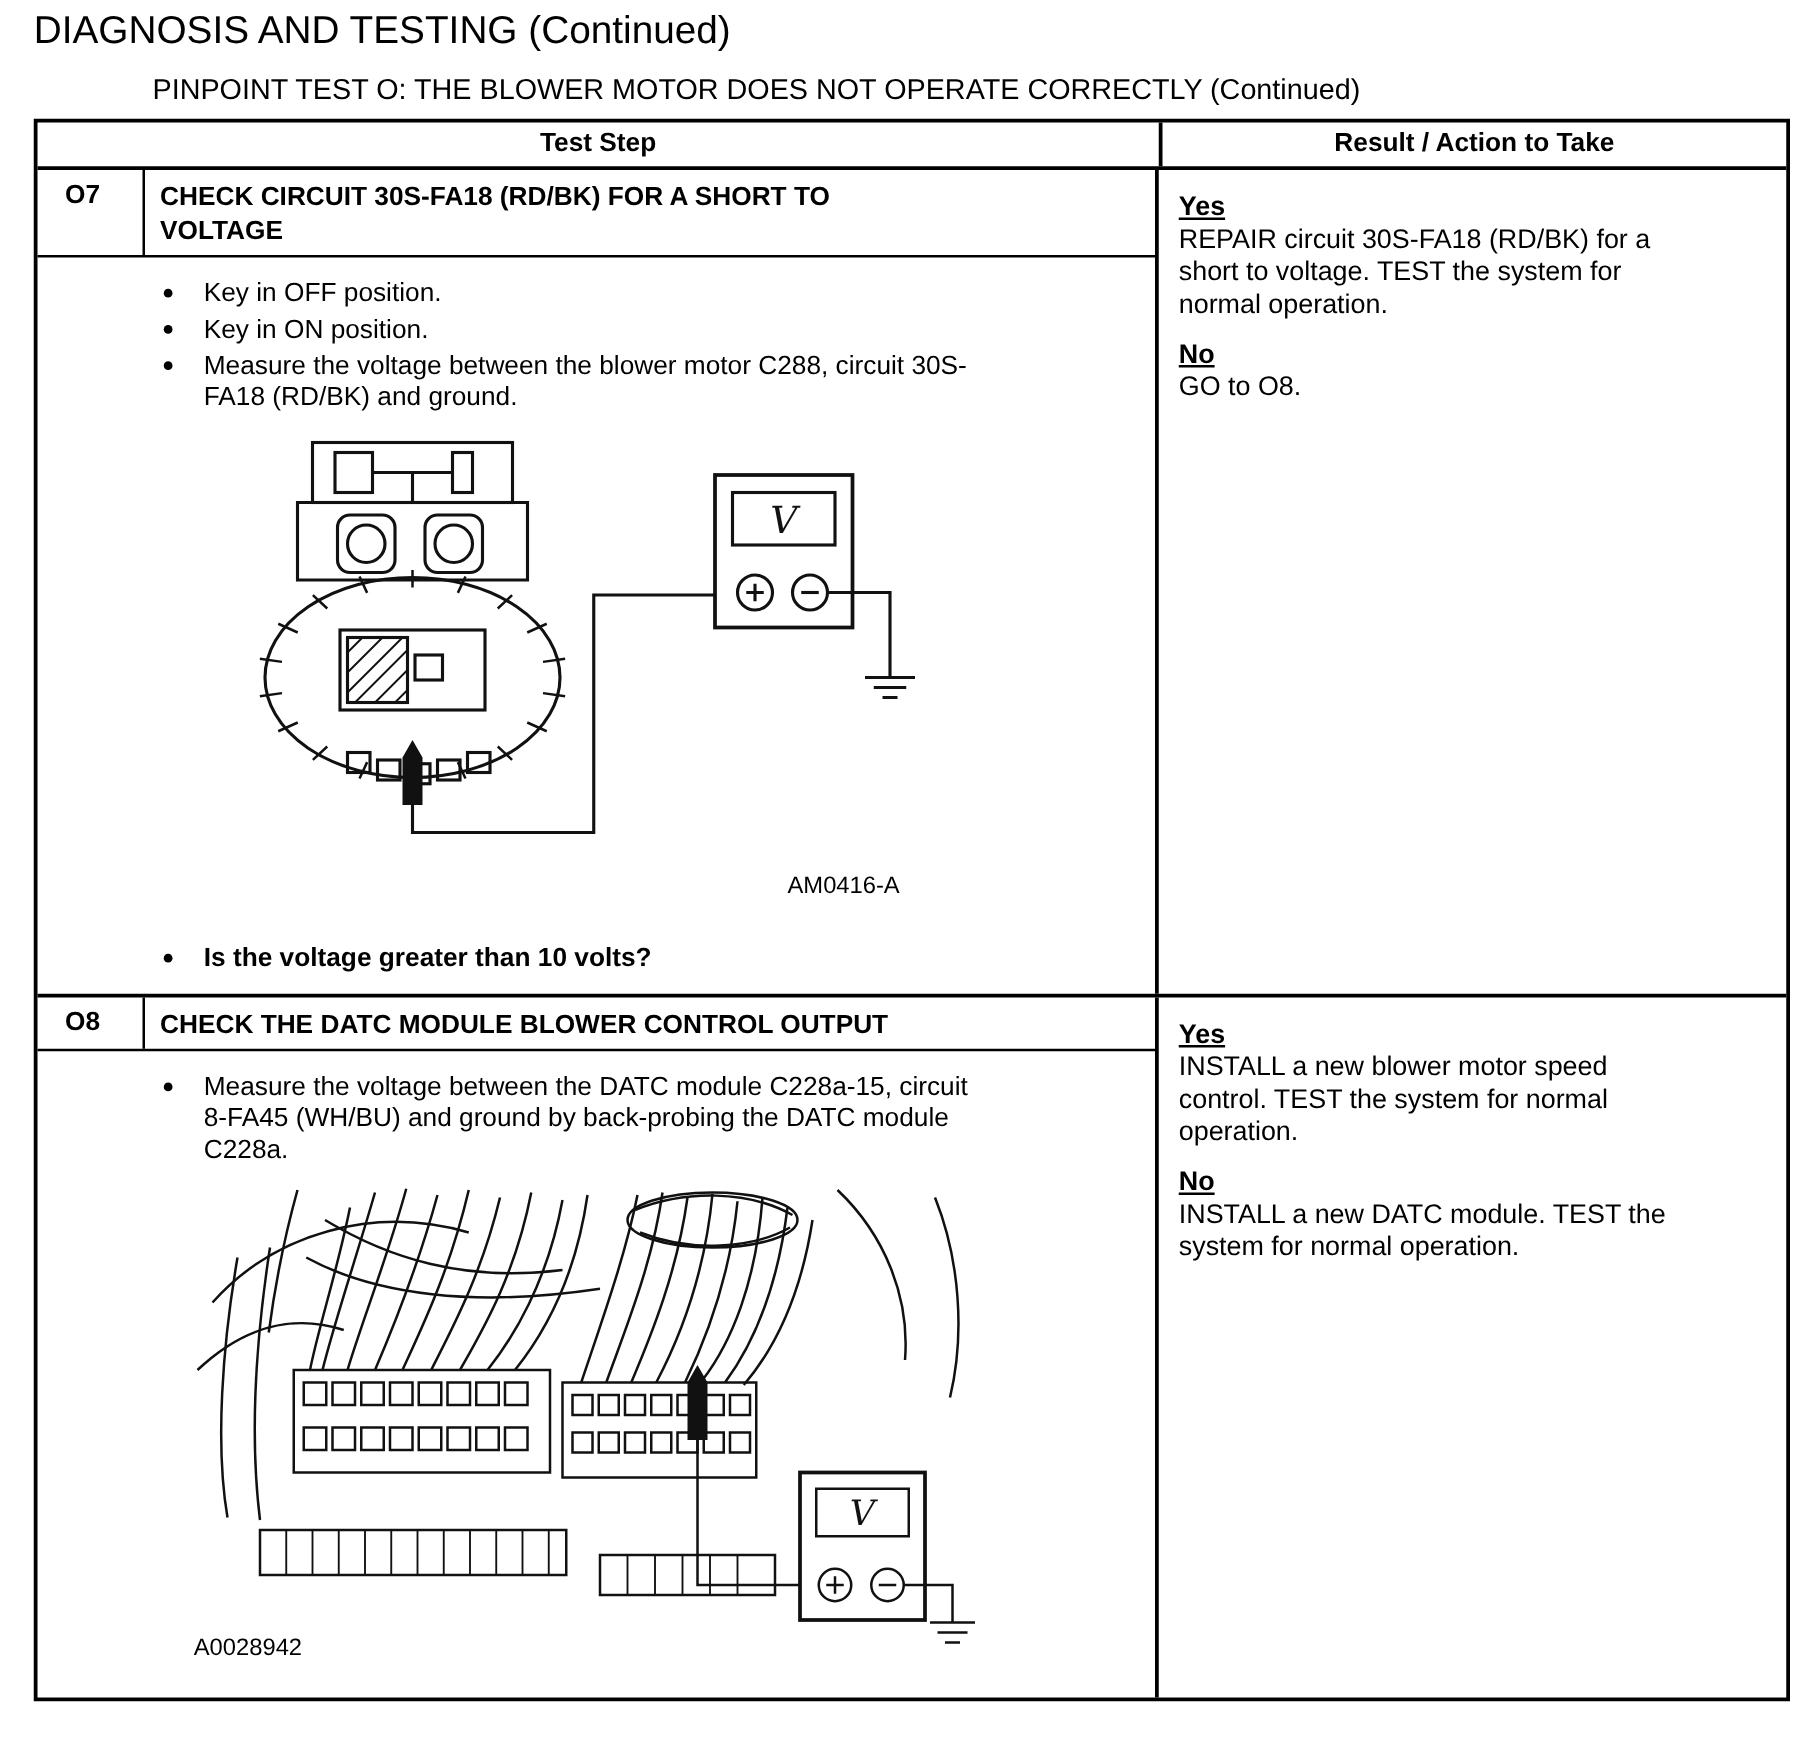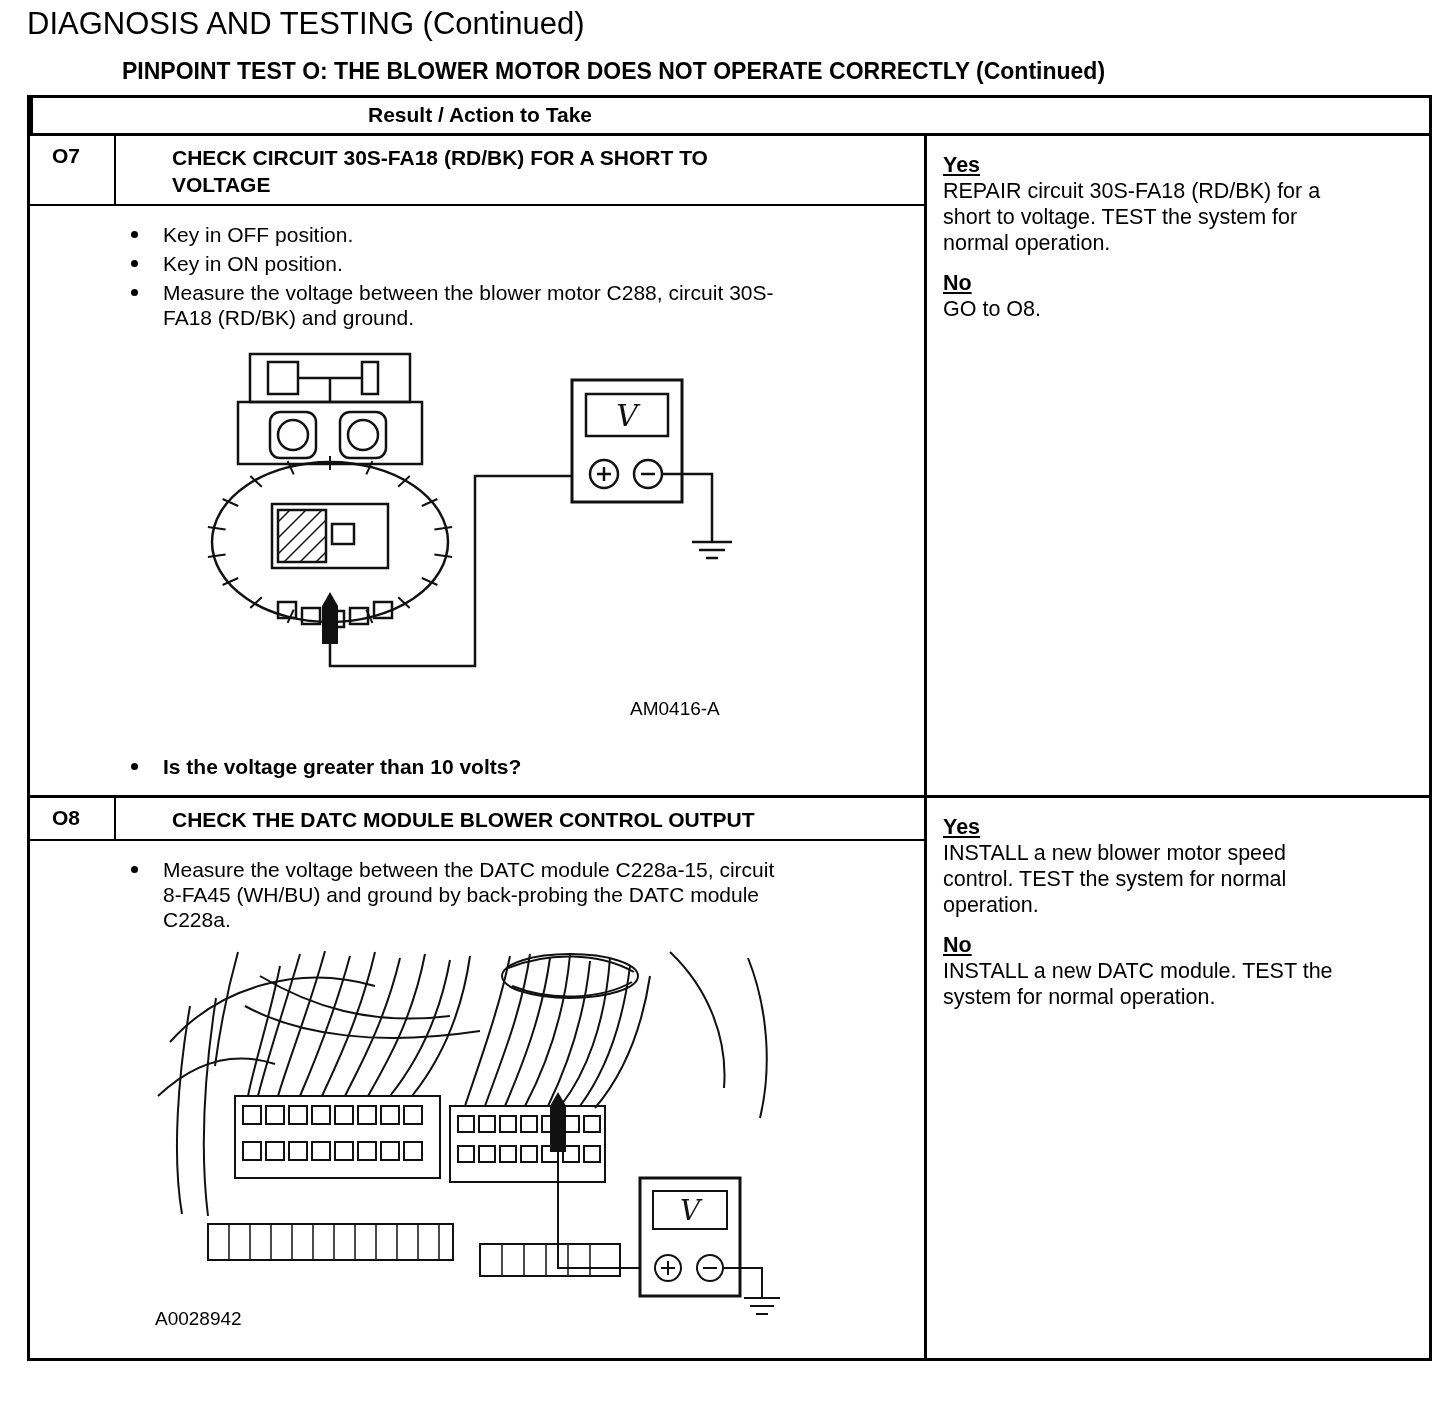--- a/index.html
+++ b/index.html
@@ -1,26 +1,26 @@
 <!DOCTYPE html>
 <html><head>
 <meta charset="utf-8">
 <style>
   html,body{margin:0;padding:0;background:#ffffff;color:#000;}
   body{width:1456px;min-height:1406px;font-family:"Liberation Sans",sans-serif;overflow:hidden;}
   .page-title{font-size:31px;font-weight:normal;margin:6px 0 0 27px;}
-  .subtitle{font-size:23px;font-weight:bold;margin:16px 0 10px 122px;}
+  .subtitle{font-size:23px;font-weight:normal;margin:16px 0 10px 122px;}
   .ptable{margin-left:27px;width:1399px;border:3px solid #000;}
   .thead{display:grid;grid-template-columns:897px 1fr;border-bottom:3px solid #000;}
   .th{font-weight:bold;font-size:21px;text-align:center;padding:5px 0 6px 0;}
   .th-right{border-left:3px solid #000;}
   .step-row{display:grid;grid-template-columns:897px 1fr;}
   .step-row.second{border-top:3px solid #000;}
   .step-left{border-right:3px solid #000;}
-  .step-title-row{display:flex;border-bottom:2px solid #000;align-items:stretch;gap:44px;}
+  .step-title-row{display:flex;border-bottom:2px solid #000;align-items:stretch;}
   .step-id{width:86px;box-sizing:border-box;flex:none;padding:8px 0 6px 22px;font-weight:bold;font-size:21px;border-right:2px solid #000;}
   .step-title{font-weight:bold;font-size:21px;line-height:27px;padding:8px 10px 6px 12px;max-width:640px;}
   .step-body{padding:12px 0 12px 0;}
   .bullet{position:relative;padding-left:133px;padding-right:140px;font-size:21px;line-height:25px;margin:4px 0;}
   .bullet .dot{position:absolute;left:101px;top:9px;width:7px;height:7px;border-radius:50%;background:#000;}
   .bullet.question{font-weight:bold;margin-top:16px;}
   .figure{position:relative;}
   .figure1{height:392px;margin-top:16px;}
   .figure2{height:400px;margin-top:14px;}
   .fig-label{position:absolute;font-size:19px;}
@@ -34,20 +34,21 @@
 </style>
 </head>
 <body>
 
 <h1 class="page-title">DIAGNOSIS AND TESTING (Continued)</h1>
 <div class="subtitle">PINPOINT TEST O: THE BLOWER MOTOR DOES NOT OPERATE CORRECTLY (Continued)</div>
 
 <div class="ptable">
 
   <div class="thead">
+    <div class="th">Test Step</div>
     <div class="th th-right">Result / Action to Take</div>
   </div>
 
   <div class="step-row">
     <div class="step-left">
       <div class="step-title-row">
         <div class="step-id">O7</div>
         <div class="step-title">CHECK CIRCUIT 30S-FA18 (RD/BK) FOR A SHORT TO VOLTAGE</div>
       </div>
       <div class="step-body">

